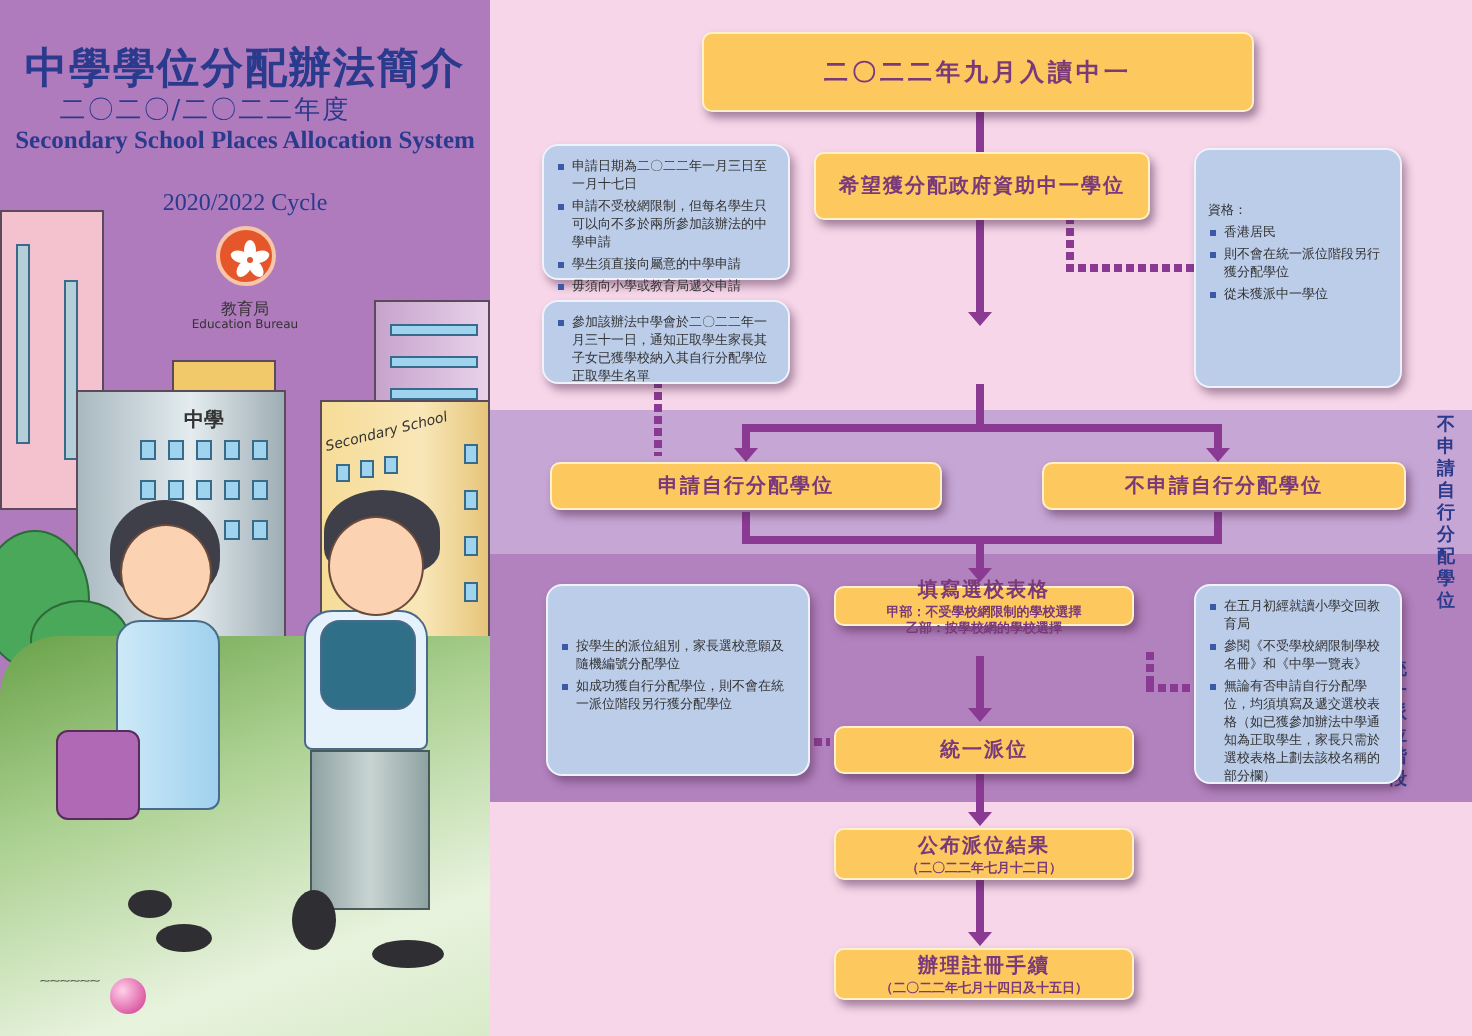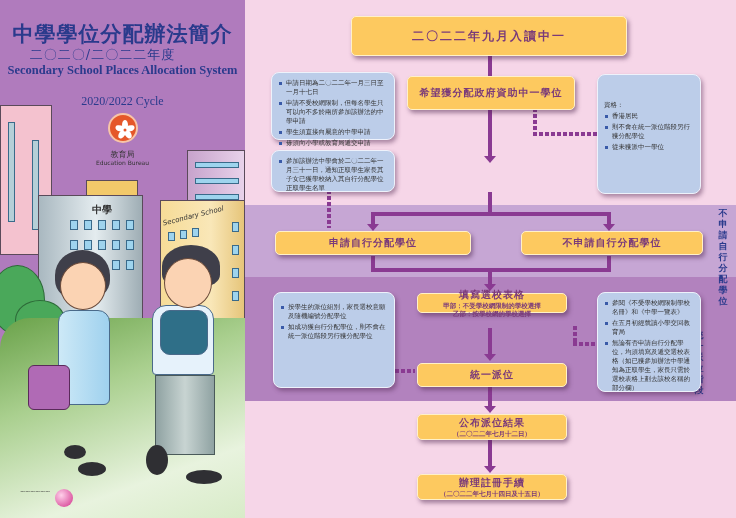--- a/index.html
+++ b/index.html
@@ -207,37 +207,37 @@
     </ul>
   </div>
 
   <div class="ybox" style="left:30px;top:231px;width:196px;height:24px;">
     <span class="main">申請自行分配學位</span>
   </div>
   <div class="ybox" style="left:276px;top:231px;width:182px;height:24px;">
     <span class="main">不申請自行分配學位</span>
   </div>
 
-  <div class="bbox" style="left:28px;top:292px;width:122px;height:96px;padding-top:10px;">
+  <div class="bbox" style="left:28px;top:292px;width:132px;height:96px;padding-top:26px;">
     <ul>
       <li>按學生的派位組別，家長選校意願及隨機編號分配學位</li>
       <li>如成功獲自行分配學位，則不會在統一派位階段另行獲分配學位</li>
     </ul>
   </div>
 
   <div class="ybox" style="left:172px;top:293px;width:150px;height:20px;">
     <span class="main">填寫選校表格</span>
     <span class="sub">甲部：不受學校網限制的學校選擇</span>
     <span class="sub">乙部：按學校網的學校選擇</span>
   </div>
 
   <div class="bbox" style="left:352px;top:292px;width:104px;height:100px;">
     <ul>
+      <li>在五月初經就讀小學交回教育局</li>
       <li>參閱《不受學校網限制學校名冊》和《中學一覽表》</li>
-      <li>在五月初經就讀小學交回教育局</li>
       <li>無論有否申請自行分配學位，均須填寫及遞交選校表格（如已獲參加辦法中學通知為正取學生，家長只需於選校表格上劃去該校名稱的部分欄）</li>
     </ul>
   </div>
 
   <div class="ybox" style="left:172px;top:363px;width:150px;height:24px;">
     <span class="main">統一派位</span>
   </div>
 
   <div class="ybox" style="left:172px;top:414px;width:150px;height:26px;">
     <span class="main">公布派位結果</span>

